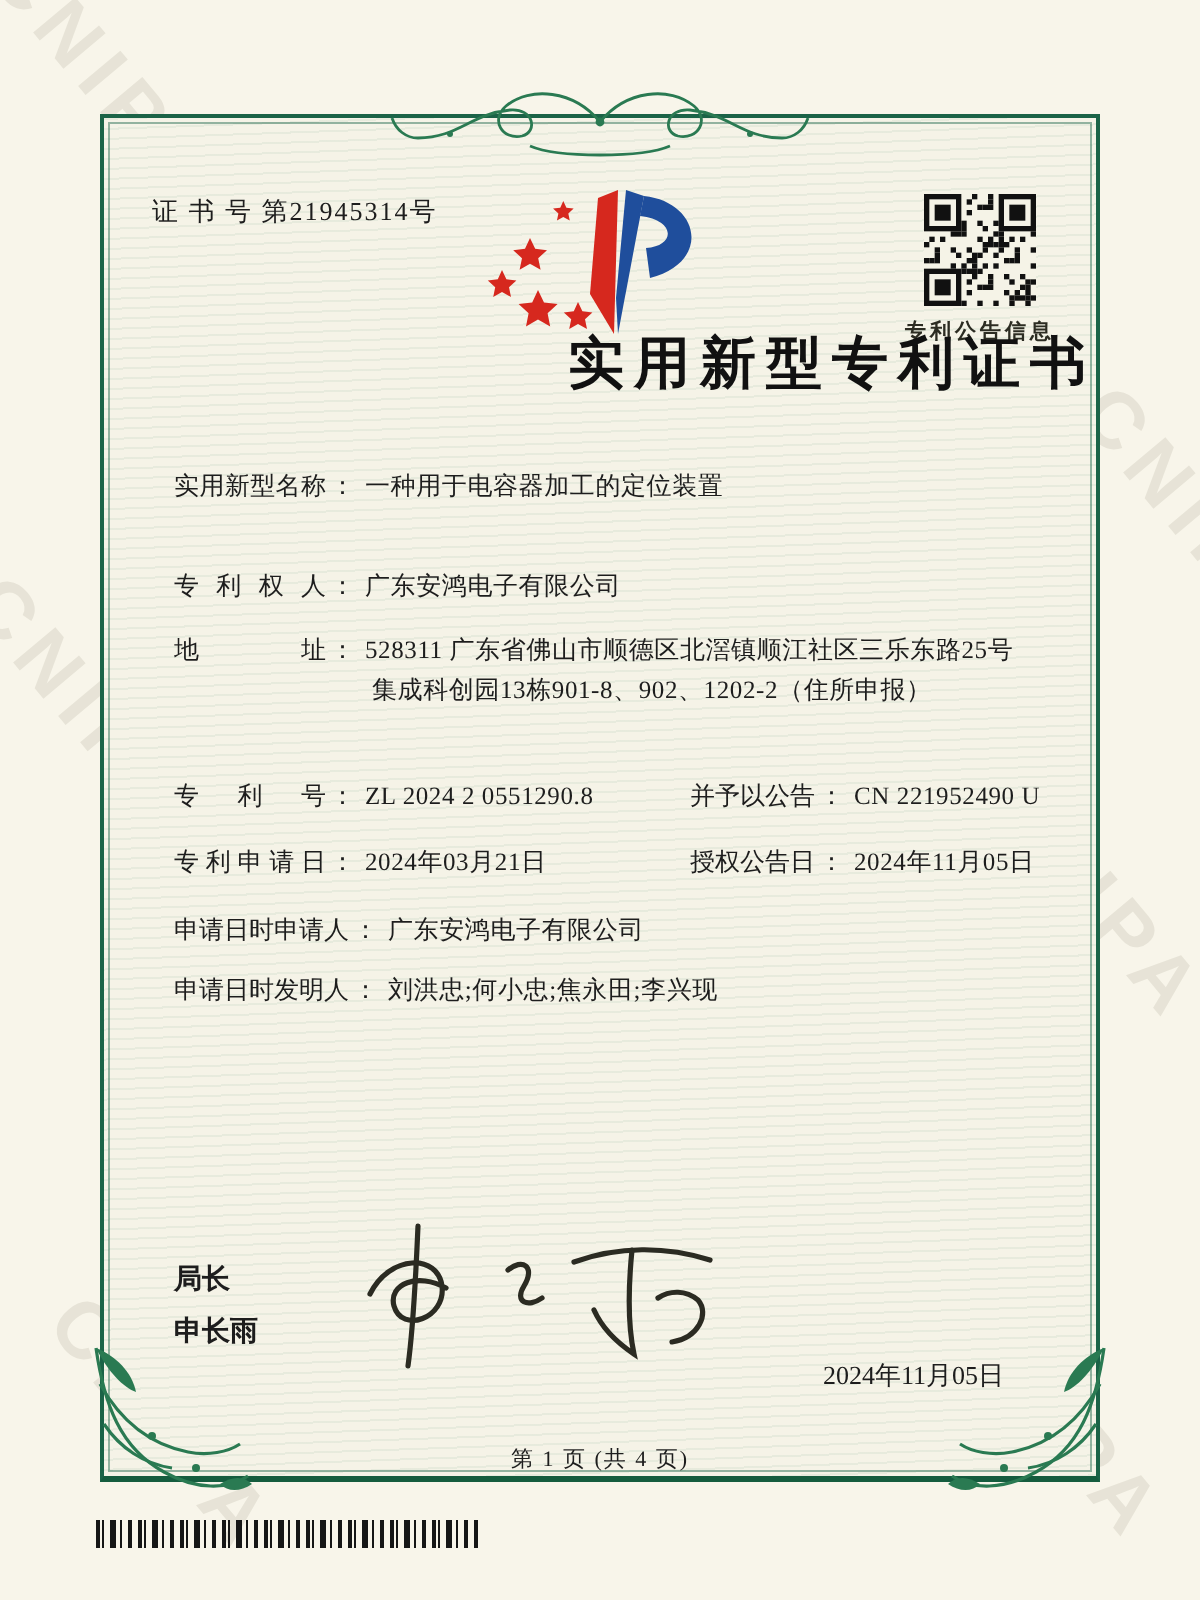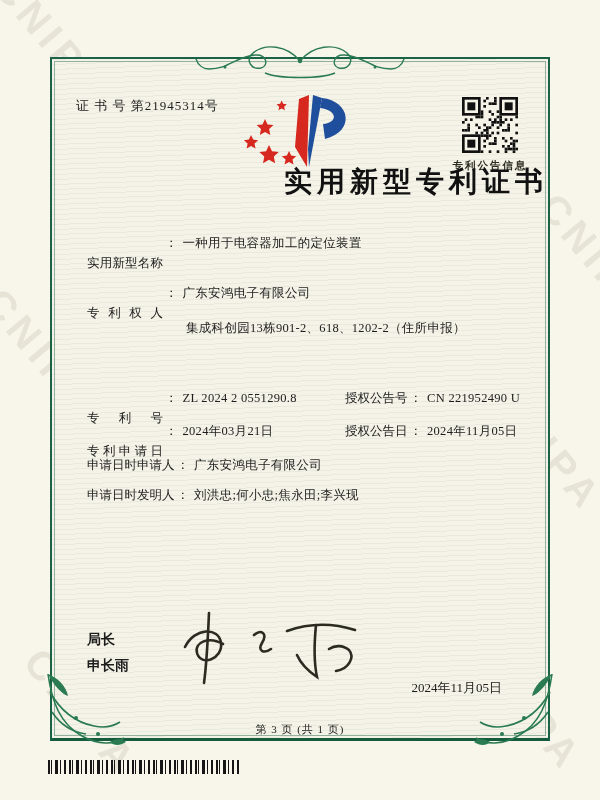--- a/index.html
+++ b/index.html
@@ -38,21 +38,21 @@
   .logo{position:absolute; left:185px; top:30px; width:130px; height:84px;}
   .qrblock{position:absolute; left:392px; top:38px; width:92px; text-align:center;}
   .qrblock svg{display:block; margin:0 auto; background:#f5f3e7;}
   .qrcap{margin-top:6px; font-size:10.5px; font-weight:700; letter-spacing:2px; color:#2c2c22; white-space:nowrap;}
   .title{
     position:absolute; left:0; top:104px; width:100%; text-align:right;
     font-size:28px; font-weight:700; letter-spacing:5px; color:#111; white-space:nowrap;
   }
   
   .row{position:absolute; left:35px; right:16px; font-size:12.5px; color:#1d1d1d; white-space:nowrap;}
-  .lbl{display:inline-block; width:76px; text-align:justify; text-align-last:justify; vertical-align:top;margin-top:20px;}
+  .lbl{display:inline-block; width:76px; text-align:justify; text-align-last:justify; vertical-align:top;}
   .wlbl{display:inline-block; vertical-align:top;}
   .colon{margin:0 5px 0 2px;}
   .val{letter-spacing:0.3px;margin-top:14px;}
   .col2{position:absolute; left:258px; top:0; white-space:nowrap;}
   .addr2{margin-left:99px; margin-top:3px;}
   .r-name{top:176px;}
   .r-patentee{top:226px;}
   .r-address{top:258px; line-height:17px;}
   .r-inventor{top:302px;}
   .r-patno{top:331px;}
@@ -257,27 +257,28 @@
 
     <div class="row r-name">
       <span class="lbl">实用新型名称</span><span class="colon">：</span><span class="val">一种用于电容器加工的定位装置</span>
     </div>
 
     <div class="row r-patentee">
       <span class="lbl">专利权人</span><span class="colon">：</span><span class="val">广东安鸿电子有限公司</span>
     </div>
 
     <div class="row r-address">
-      <div class="addr2 val">集成科创园13栋901-2、618、1202-2（住所申报）</div>
+      <div><span class="lbl">地址</span><span class="colon">：</span><span class="val">528311 广东省佛山市顺德区北滘镇顺江社区三乐东路25号</span></div>
+      <div class="addr2 val">集成科创园13栋901-8、902、1202-2（住所申报）</div>
     </div>
 
 
     <div class="row r-patno">
       <span class="lbl">专利号</span><span class="colon">：</span><span class="val">ZL 2024 2 0551290.8</span>
-      <span class="col2"><span class="wlbl">授权公告号</span><span class="colon">：</span><span class="val">CN 221952490 U</span></span>
+      <span class="col2"><span class="wlbl">并予以公告</span><span class="colon">：</span><span class="val">CN 221952490 U</span></span>
     </div>
 
     <div class="row r-dates">
       <span class="lbl">专利申请日</span><span class="colon">：</span><span class="val">2024年03月21日</span>
       <span class="col2"><span class="wlbl">授权公告日</span><span class="colon">：</span><span class="val">2024年11月05日</span></span>
     </div>
 
     <div class="row r-appl">
       <span class="wlbl">申请日时申请人</span><span class="colon">：</span><span class="val">广东安鸿电子有限公司</span>
     </div>
@@ -294,17 +295,17 @@
         <path d="M28,40 C38,20 62,20 64,36 C66,52 44,60 40,46 C37,35 52,29 66,37"></path>
         <path d="M52,6 C51,28 50,54 47,76"></path>
         <path d="M97,28 C104,22 111,26 105,36 C100,44 107,47 114,42"></path>
         <path d="M130,24 C152,16 176,16 198,23"></path>
         <path d="M159,18 C157,38 157,56 160,70 C151,64 144,57 140,48"></path>
         <path d="M172,42 C178,38 186,38 192,43 C198,50 192,62 179,64"></path>
       </g>
     </svg>
 
     <div class="issue-date">2024年11月05日</div>
-    <div class="pageinfo">第 3 页 (共 1 页)</div>
+    <div class="pageinfo">第 1 页 (共 4 页)</div>
   </div>
 
   <div class="barcode"></div>
 </div>
 
 </body></html>

